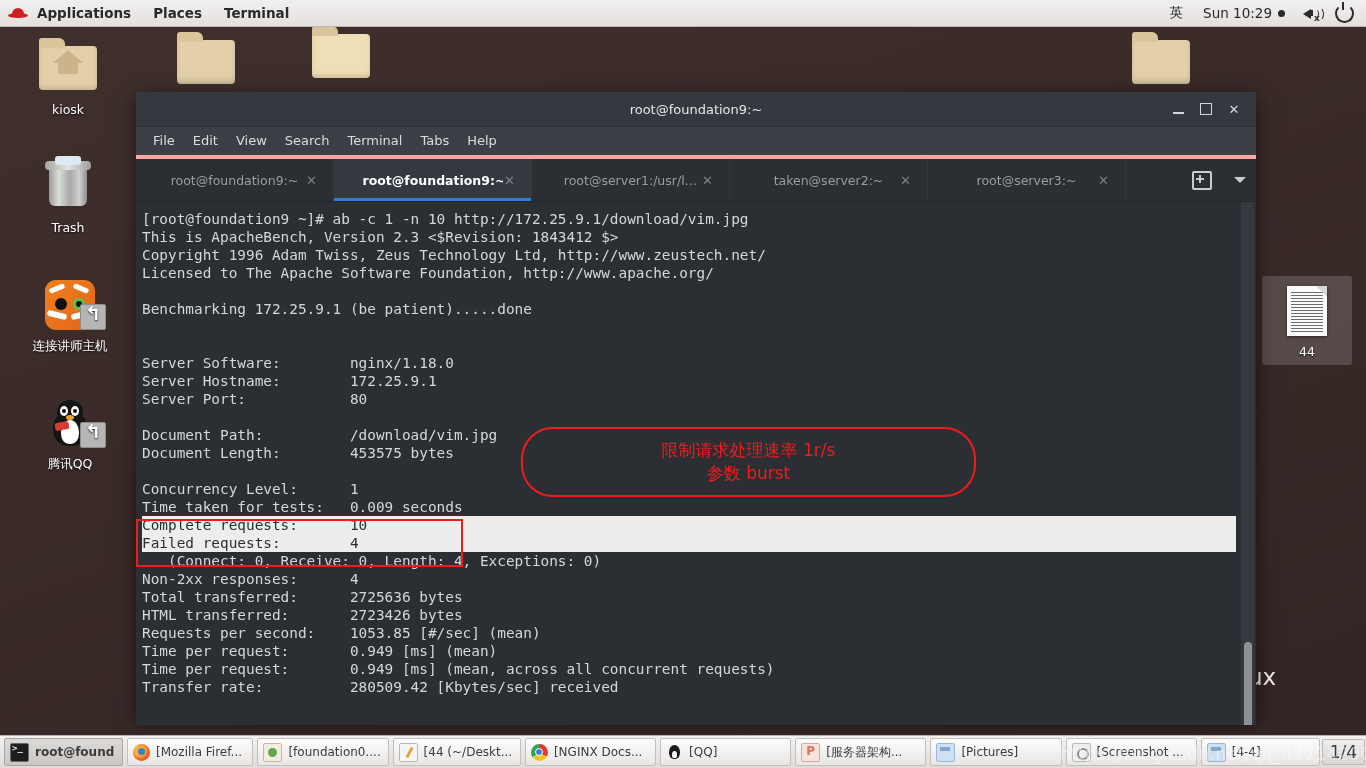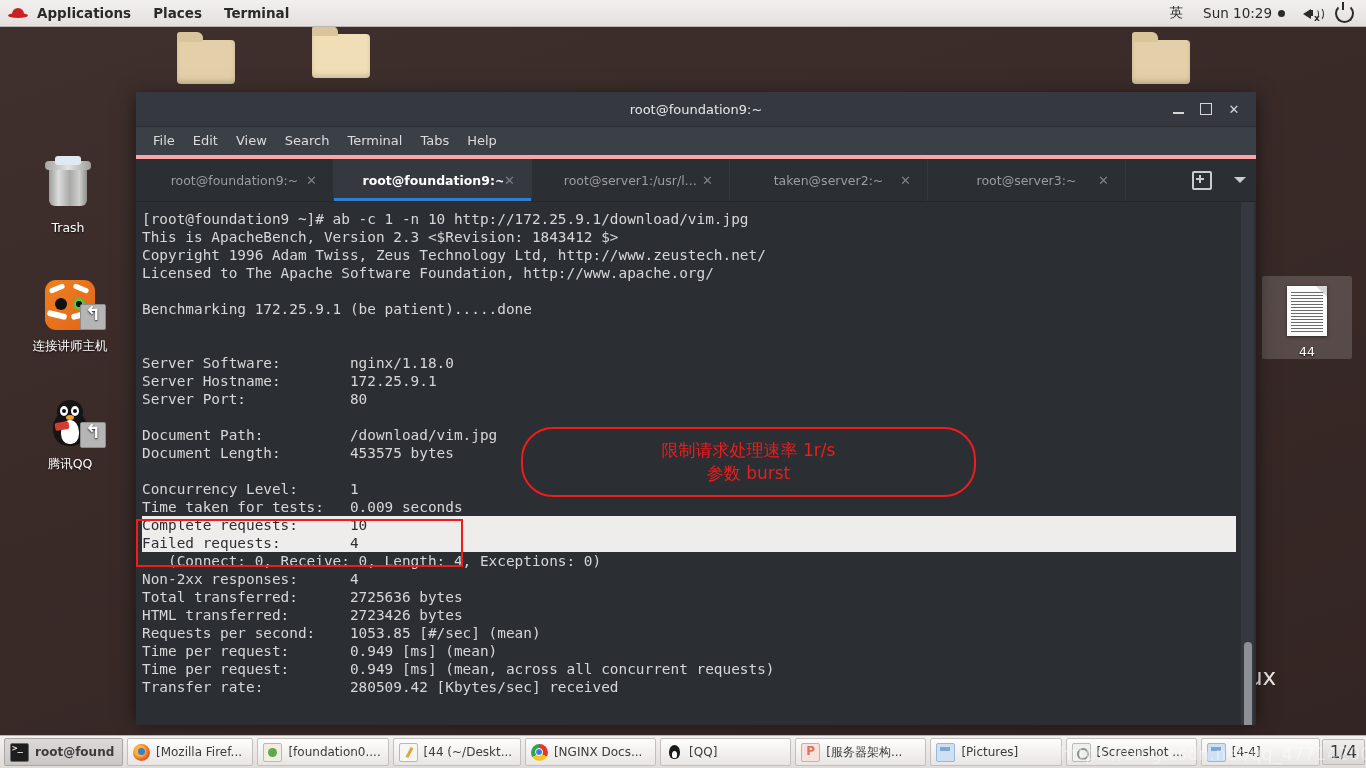--- a/index.html
+++ b/index.html
@@ -394,20 +394,28 @@
     </span>
   </div>
   <div class="desk-icon" style="left:1113px; top:8px;">
     <span class="glyph">
         <span class="folder"></span>
       </span>
   </div>
 
   <div class="desk-text" style="left:1248px; top:638px;">ux</div>
 
+  <div class="desk-icon" style="left:20px; top:14px;">
+    <span class="glyph">
+      <span class="folder"></span>
+      <span class="home-roof"></span>
+      <span class="home-body"></span>
+    </span>
+    <span class="cap">kiosk</span>
+  </div>
 
   <div class="desk-icon" style="left:20px; top:132px;">
     <span class="glyph">
         <span class="trash"></span>
       </span>
     <span class="cap">Trash</span>
   </div>
 
   <div class="desk-icon" style="left:20px; top:250px; width:100px;">
     <span class="glyph">
@@ -433,21 +441,21 @@
         <span class="scarf"></span>
         <span class="eyeball l"></span>
           <span class="eyeball r"></span>
           <span class="beak"></span>
       </span>
       <span class="shortcut"></span>
     </span>
     <span class="cap">腾讯QQ</span>
   </div>
 
-  <div class="desk-icon selected" style="left:1262px; top:250px; width:90px; padding-top:6px; ">
+  <div class="desk-icon selected" style="left:1262px; top:250px; width:90px; padding-top:6px; padding-bottom:6px;">
     <span class="glyph">
       <span class="docpage">
           <span class="lines"></span>
         </span>
     </span>
     <span class="cap">44</span>
   </div>
 </div>
 
 <div id="toppanel">

